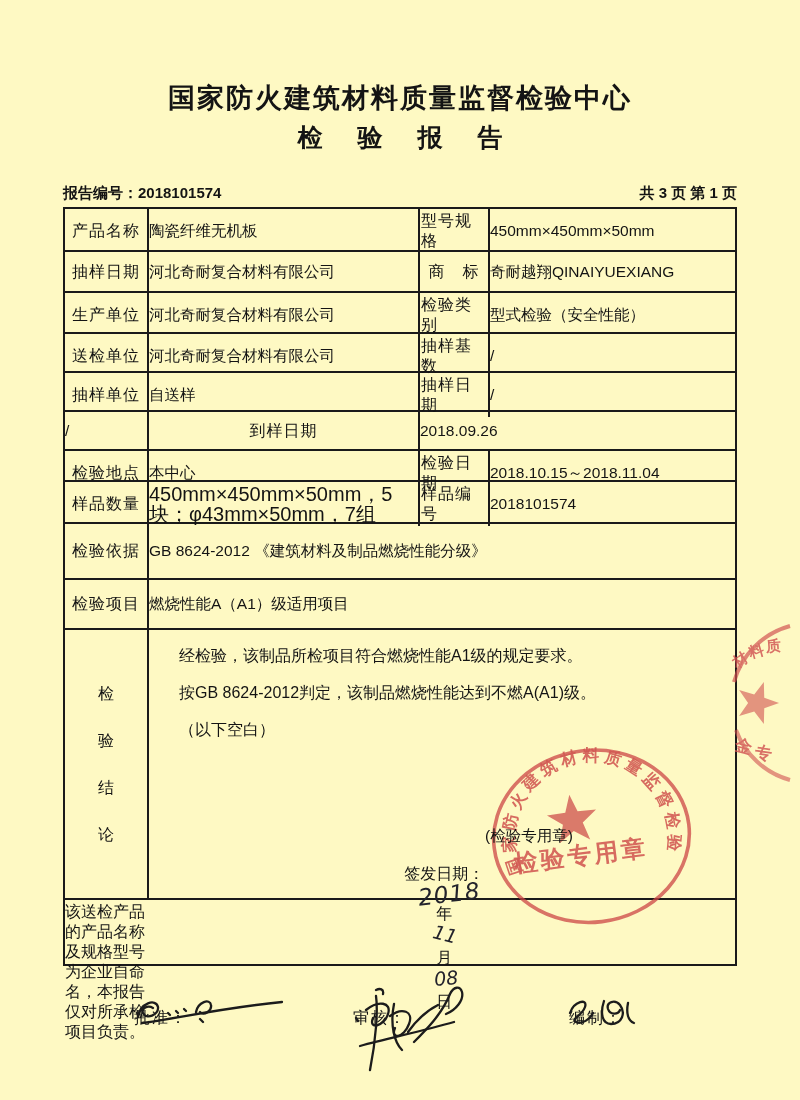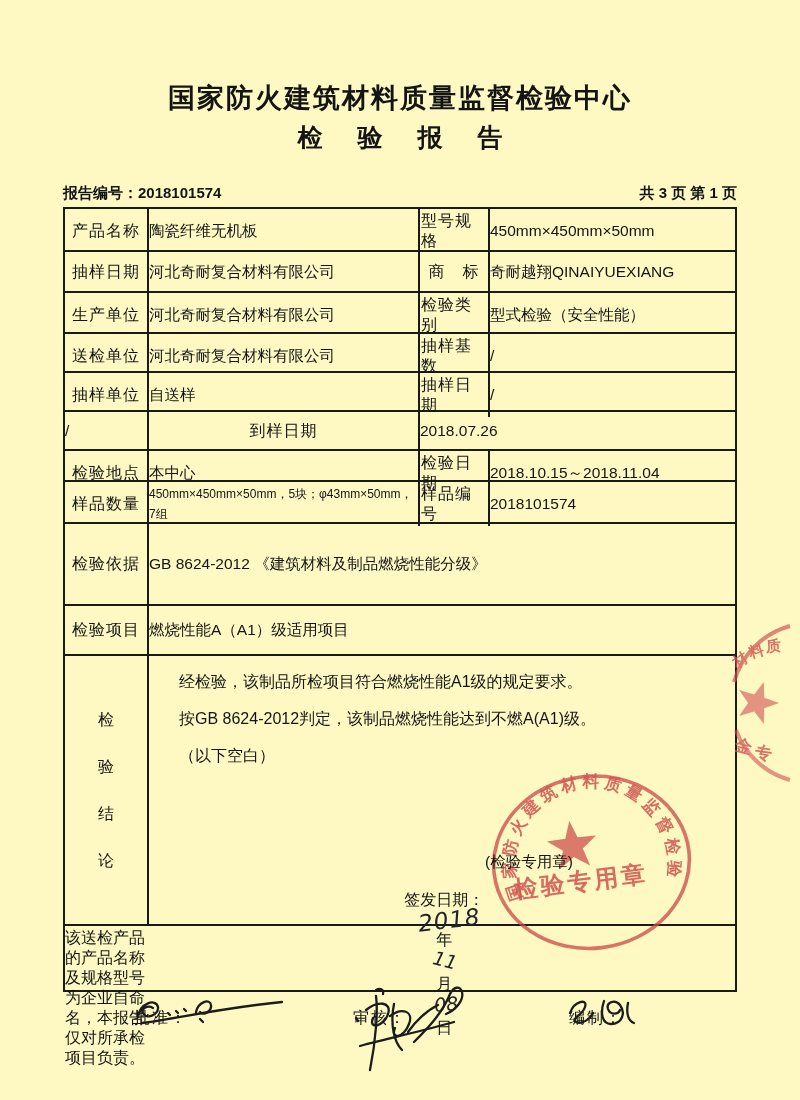--- a/index.html
+++ b/index.html
@@ -14,21 +14,21 @@
   
   .tbl{position:absolute;top:207px;left:63px;width:674px;border:2px solid #1a1a1a;box-sizing:border-box;}
   .row{display:grid;grid-template-columns:82px 271px 70px 1fr;border-top:2px solid #1a1a1a;box-sizing:border-box;}
   .row.first{border-top:none;}
   .row.two{grid-template-columns:82px 1fr;}
   .c{display:flex;align-items:center;border-left:2px solid #1a1a1a;box-sizing:border-box;
      font-size:15.5px;padding:2px 0;line-height:20px;}
   .c:first-child{border-left:none;}
   .lab{justify-content:center;padding:2px 1px;letter-spacing:1px;font-size:16px;}
   .h41{height:41px}.h39{height:39px}.h31{height:31px}.h42{height:42px}
-  .h66{height:82px}.h50{height:50px}.h270{height:270px}.hrem{height:66px}
+  .h66{height:56px}.h50{height:50px}.h270{height:270px}.hrem{height:66px}
   
   .concl-lab{flex-direction:column;justify-content:center;gap:27px;letter-spacing:0;}
   .concl-body{position:relative;display:block;padding:13px;}
   .cp{position:absolute;left:30px;white-space:nowrap;font-size:16px;}
   .seal-note{position:absolute;left:336px;top:196px;font-size:15.5px;white-space:nowrap;}
   .sign-date{position:absolute;left:245px;top:234px;display:flex;align-items:center;
              font-size:16px;white-space:nowrap;flex-direction:column;}
   .hw{font-family:"DejaVu Sans","Liberation Sans",sans-serif;font-style:italic;color:#23232c;}
   .hw-year{font-size:23px;transform:rotate(-7deg);letter-spacing:1px;margin-left:24px;margin-right:14px;}
   .hw-month{font-size:19px;transform:rotate(14deg);margin:0 3px 4px 4px;}
@@ -85,31 +85,31 @@
     </div>
     <div class="row h39">
       <div class="c lab">抽样单位</div>
       <div class="c">自送样</div>
       <div class="c lab">抽样日期</div>
       <div class="c">/</div>
     </div>
     <div class="row h39">
       <div class="c">/</div>
       <div class="c lab">到样日期</div>
-      <div class="c">2018.07.26</div>
+      <div class="c">2018.09.26</div>
     </div>
     <div class="row h31">
       <div class="c lab">检验地点</div>
       <div class="c">本中心</div>
       <div class="c lab">检验日期</div>
       <div class="c">2018.10.15～2018.11.04</div>
     </div>
     <div class="row h42">
       <div class="c lab">样品数量</div>
-      <div class="c" style="font-size:12px;">450mm×450mm×50mm，5块；φ43mm×50mm，7组</div>
+      <div class="c" style="font-size:20px;">450mm×450mm×50mm，5块；φ43mm×50mm，7组</div>
       <div class="c lab">样品编号</div>
       <div class="c">2018101574</div>
     </div>
 
     <div class="row two h66">
       <div class="c lab">检验依据</div>
       <div class="c">GB 8624-2012  《建筑材料及制品燃烧性能分级》</div>
     </div>
     <div class="row two h50">
       <div class="c lab">检验项目</div>

